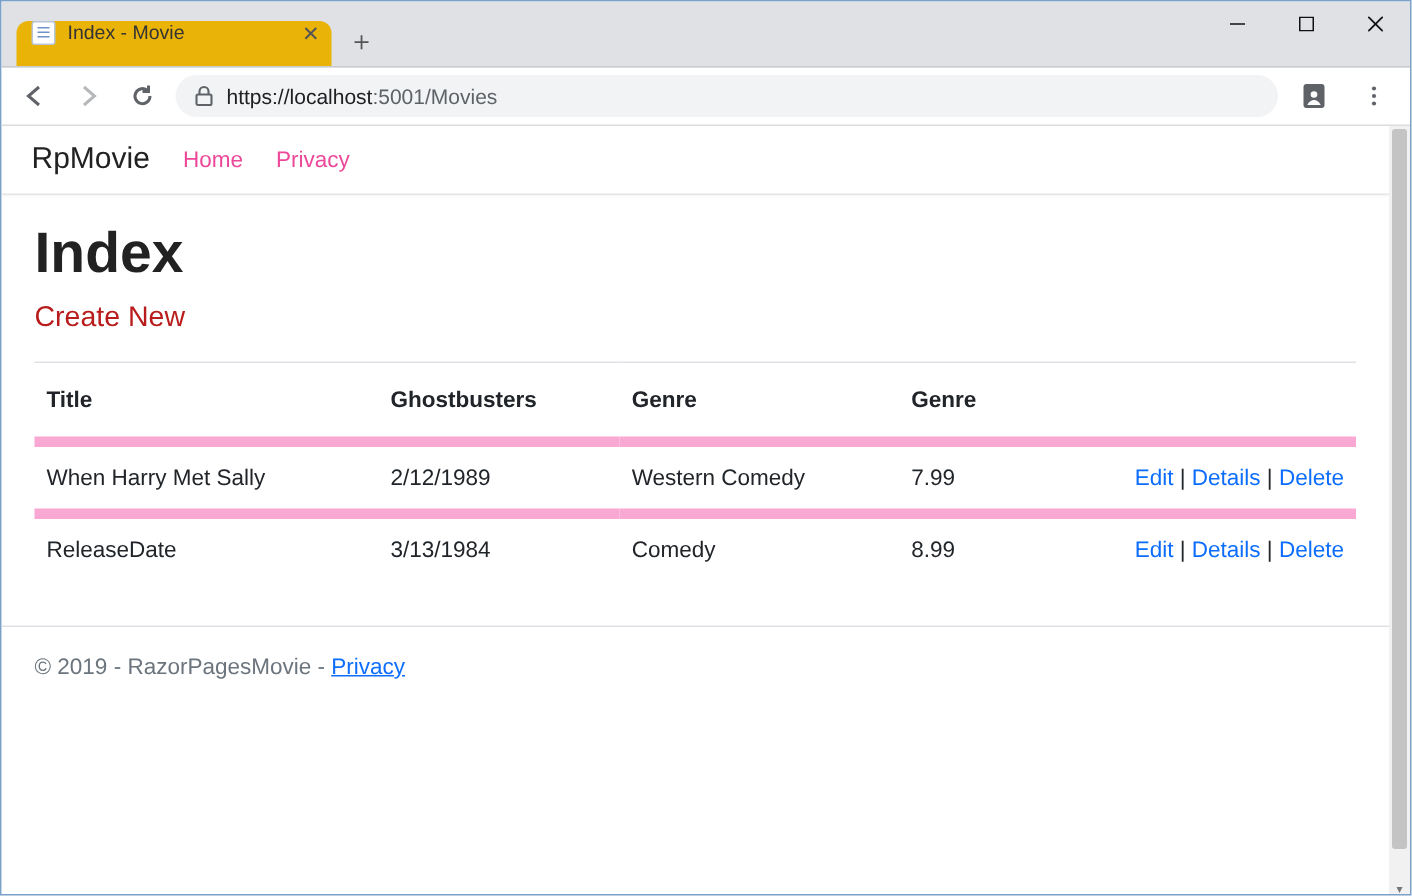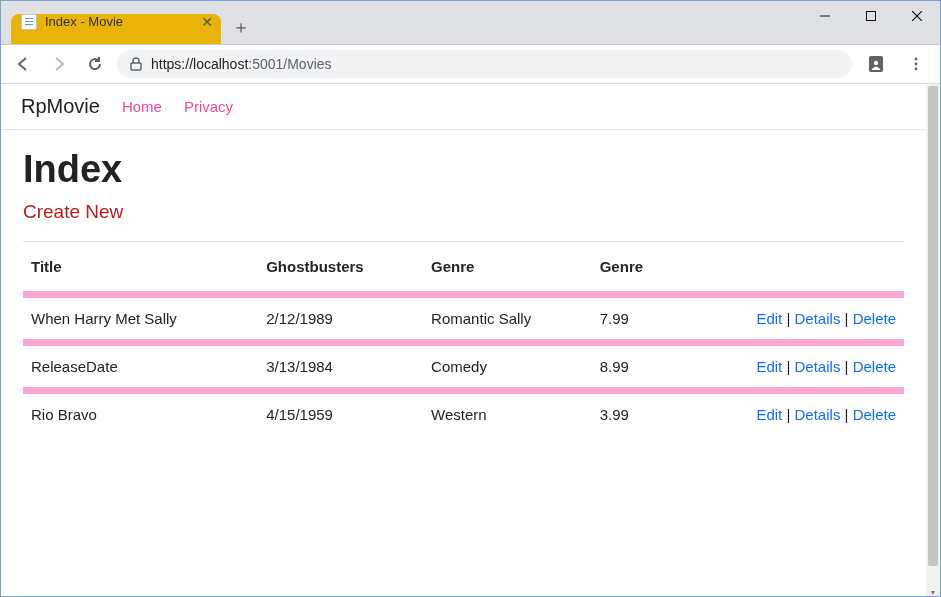--- a/index.html
+++ b/index.html
@@ -291,42 +291,38 @@
             <th>Ghostbusters</th>
             <th>Genre</th>
             <th>Genre</th>
             <th></th>
           </tr>
         </thead>
         <tbody id="movies-body">
             <tr>
               <td>When Harry Met Sally</td>
               <td>2/12/1989</td>
-              <td>Romantic Sally</td>
+              <td>Western Comedy</td>
               <td>7.99</td>
               <td class="col-actions"><a class="link">Edit</a> <span class="sep">|</span> <a class="link">Details</a> <span class="sep">|</span> <a class="link">Delete</a></td>
             </tr>
             <tr>
               <td>ReleaseDate</td>
               <td>3/13/1984</td>
               <td>Comedy</td>
               <td>8.99</td>
               <td class="col-actions"><a class="link">Edit</a> <span class="sep">|</span> <a class="link">Details</a> <span class="sep">|</span> <a class="link">Delete</a></td>
             </tr>
-            <tr>
-              <td>Rio Bravo</td>
-              <td>4/15/1959</td>
-              <td>Western</td>
-              <td>3.99</td>
-              <td class="col-actions"><a class="link">Edit</a> <span class="sep">|</span> <a class="link">Details</a> <span class="sep">|</span> <a class="link">Delete</a></td>
-            </tr>
           </tbody>
       </table>
     </div>
 
+    <div class="footer">
+      <span>© 2019 - RazorPagesMovie - </span><a class="link">Privacy</a>
+    </div>
 
   </div>
 
   <div class="vscroll">
     <div class="thumb"></div>
     <div class="arrow bottom">▾</div>
   </div>
 </div>
 
 </body></html>

